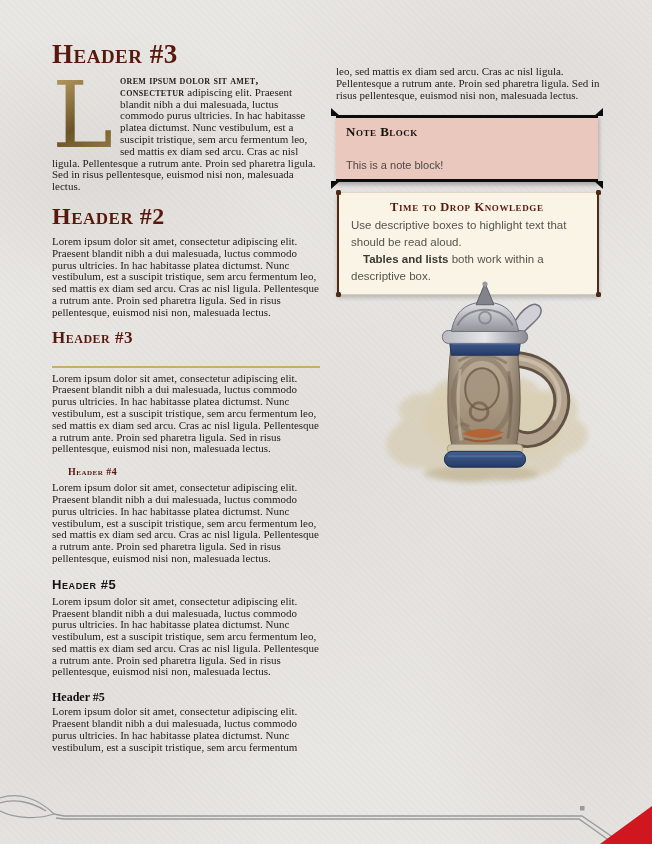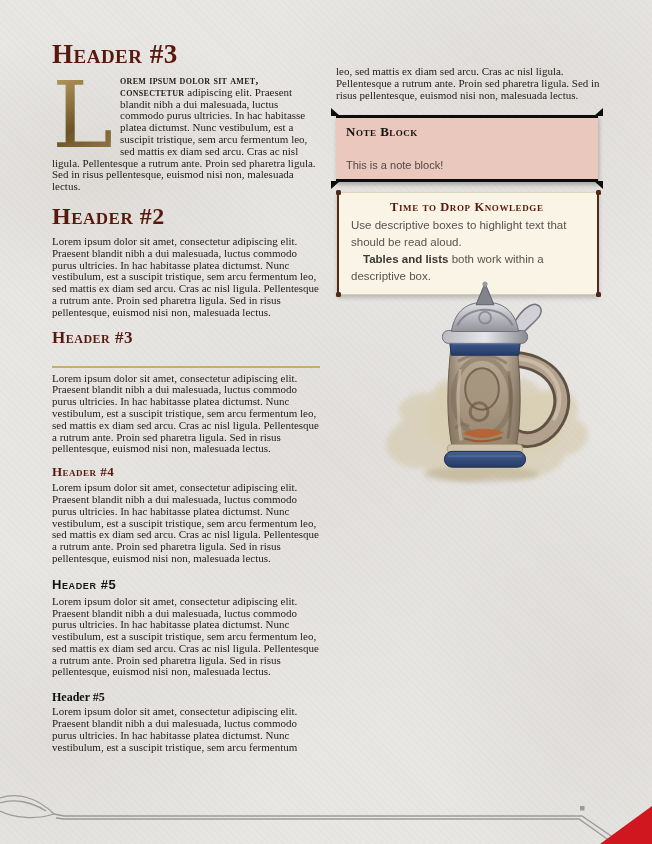--- a/index.html
+++ b/index.html
@@ -24,21 +24,21 @@
 
   .body{
     font-size:11px; line-height:11.8px; color:#26211e;
     margin:0 0 5px 0; letter-spacing:0;
   }
 
   h1.hb{ font-size:27px; line-height:28px; margin:0 0 7px 0; }
   h2.hb{ font-size:24px; line-height:26px; margin:10px 0 7px 0; }
   h3.hb{ font-size:17px; line-height:19px; margin:9px 0 5px 0;
          border-bottom:2px solid #c9ad6a; padding-bottom:19px; }
-  h4.hb{ font-size:13px; line-height:15px; margin:9px 0 3px 0; }
+  h4.hb{ font-size:10px; line-height:15px; margin:9px 0 3px 16px; }
   .hb{
     font-family:"Liberation Serif", serif; font-weight:700;
     font-variant:small-caps; letter-spacing:.5px; color:#58180d;
   }
   h5.hb-sans{
     font-family:"Liberation Sans", sans-serif; font-weight:700;
     font-variant:small-caps; letter-spacing:.6px; color:#161412;
     font-size:13px; line-height:15px; margin:12px 0 4px 0;
   }
   h6.hb-bold{

